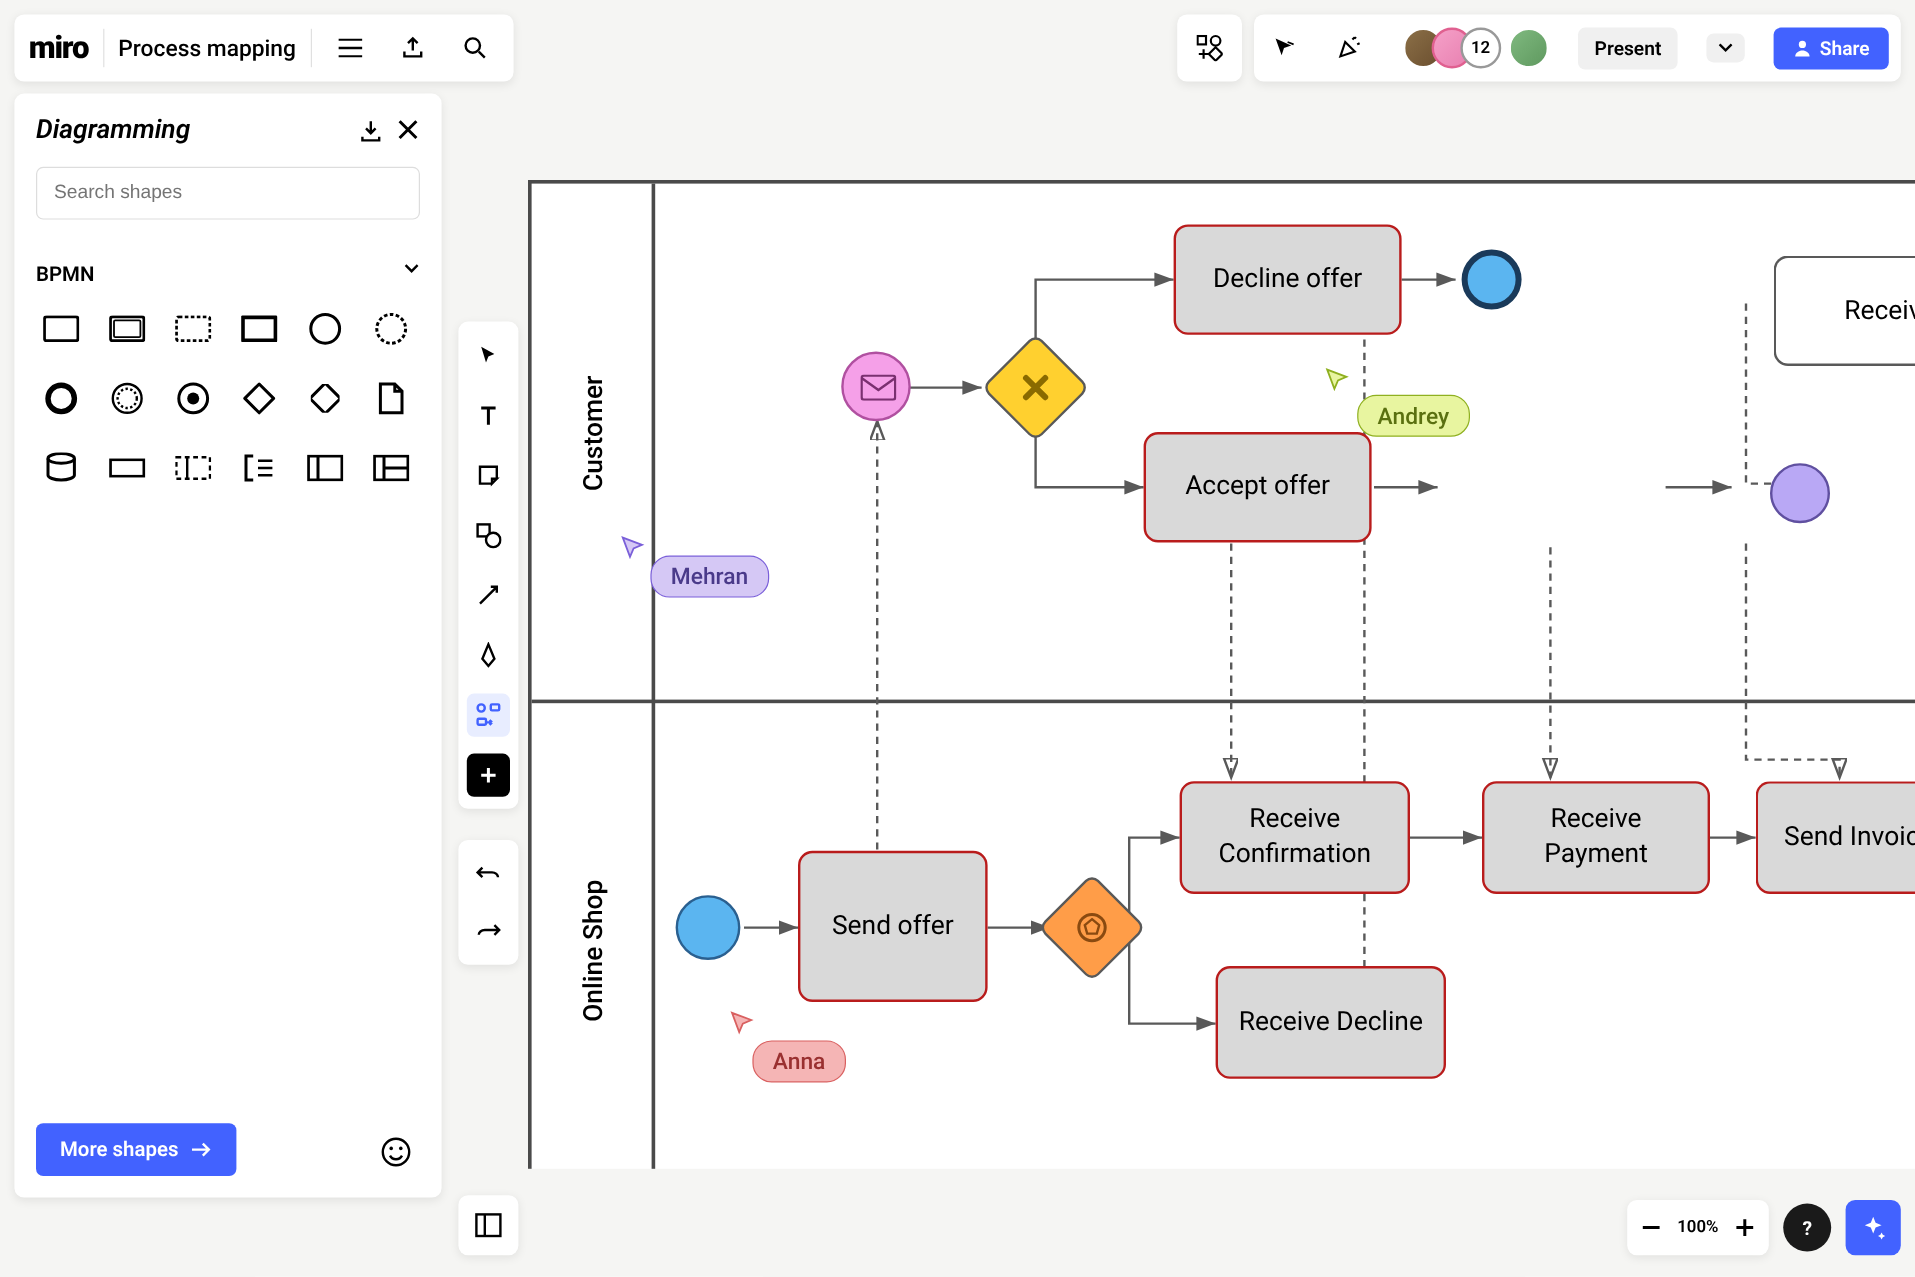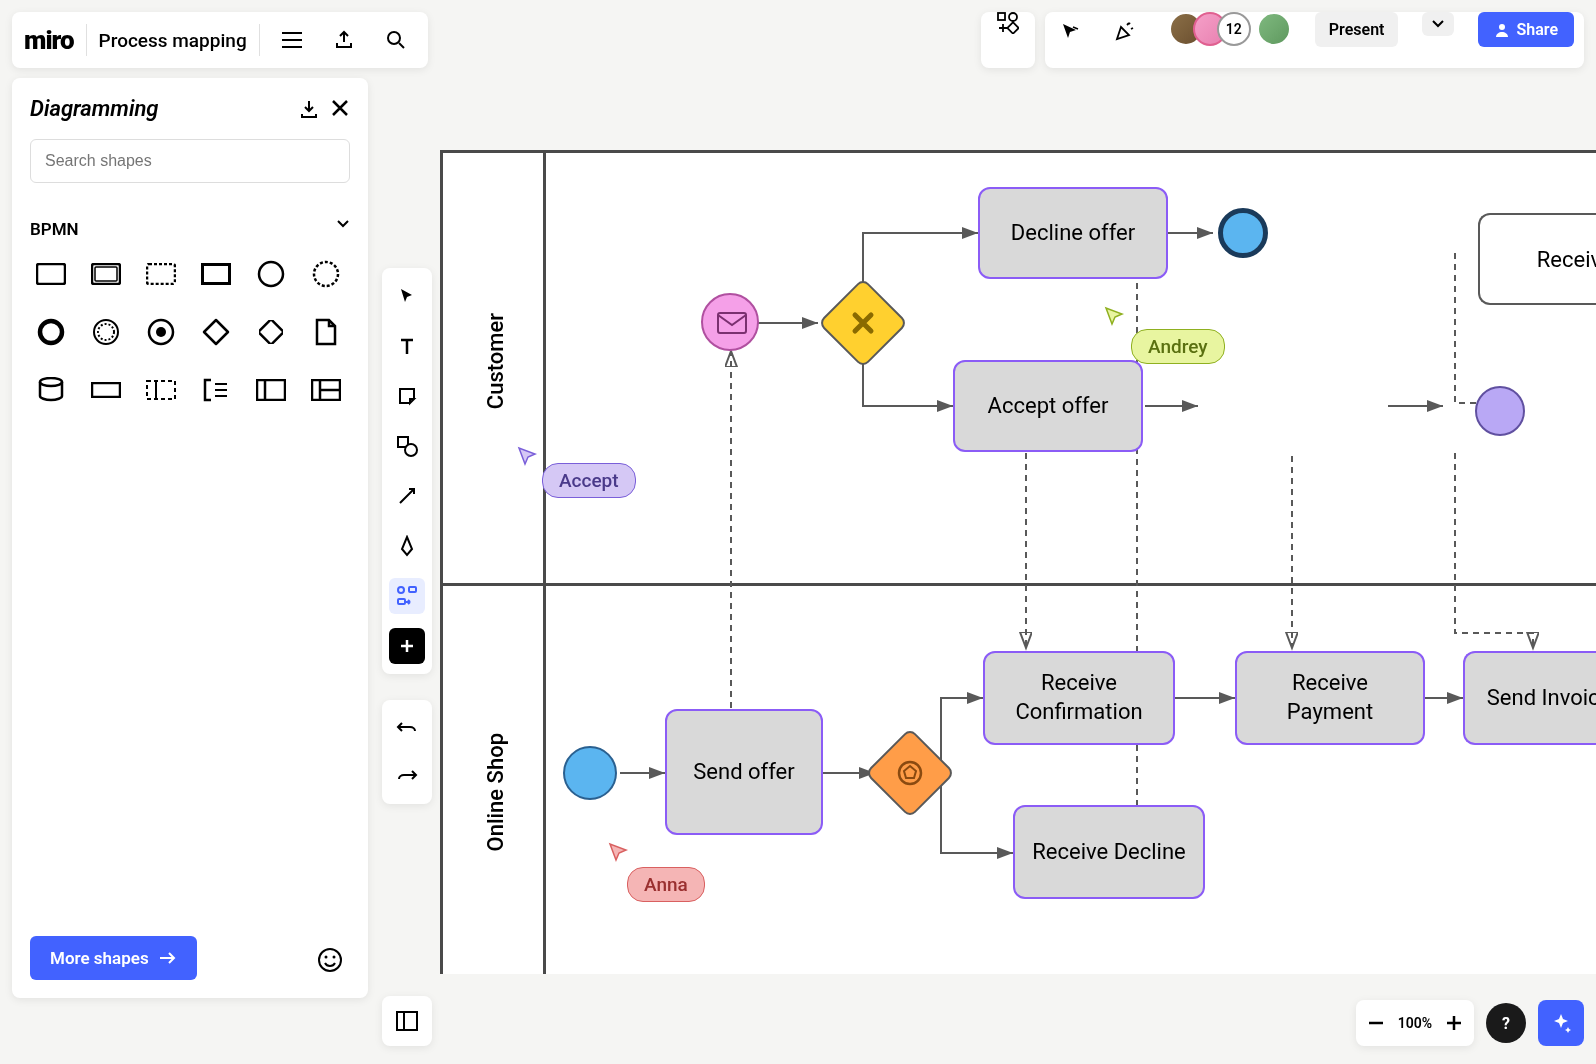--- a/index.html
+++ b/index.html
@@ -7,21 +7,21 @@
 
 
 .topbar-left { position: absolute; top: 12px; left: 12px; background: #fff; border-radius: 8px; height: 56px; display: flex; align-items: center; padding: 0 12px; box-shadow: 0 2px 8px rgba(0,0,0,0.08); gap: 12px; }
 .logo { font-weight: 900; font-size: 26px; letter-spacing: -1px; }
 .divider-v { width: 1px; height: 32px; background: #e0e0e0; }
 .board-name { font-size: 19px; font-weight: 500; }
 .icon-btn { width: 40px; height: 40px; display: flex; align-items: center; justify-content: center; border-radius: 6px; cursor: pointer; }
 
 
 .topbar-right { position: absolute; top: 12px; right: 12px; height: 56px; display: flex; align-items: center; gap: 10px; }
-.pill-box { background: #fff; border-radius: 8px; height: 56px; display: flex; align-items: flex-start; padding: 0 10px; box-shadow: 0 2px 8px rgba(0,0,0,0.08); gap: 24px; }
+.pill-box { background: #fff; border-radius: 8px; height: 56px; display: flex; align-items: center; padding: 0 10px; box-shadow: 0 2px 8px rgba(0,0,0,0.08); gap: 24px; }
 .avatar { width: 34px; height: 34px; border-radius: 50%; border: 2px solid #fff; margin-left: -10px; }
 .avatar:first-child { margin-left: 0; }
 .avatar-count { width: 34px; height: 34px; border-radius: 50%; border: 2px solid #999; display: flex; align-items: center; justify-content: center; font-size: 14px; font-weight: 600; margin-left: -10px; background: #fff; }
 .present-btn { background: #f0f0f0; border-radius: 6px; padding: 8px 14px; font-size: 16px; font-weight: 600; display: flex; align-items: center; gap: 6px; cursor: pointer; }
 .share-btn { background: #4262ff; color: #fff; border-radius: 6px; padding: 8px 16px; font-size: 16px; font-weight: 600; display: flex; align-items: center; gap: 6px; cursor: pointer; }
 
 
 .side-panel { position: absolute; top: 78px; left: 12px; width: 356px; height: 920px; background: #fff; border-radius: 8px; box-shadow: 0 2px 8px rgba(0,0,0,0.08); padding: 18px; }
 .panel-header { display: flex; align-items: center; justify-content: space-between; margin-bottom: 18px; font-style: italic; }
 .panel-title { font-size: 22px; font-weight: 600; }
@@ -47,21 +47,21 @@
 .zoom-val { font-size: 14px; font-weight: 600; }
 .help-btn { width: 40px; height: 40px; background: #1a1a1a; color: #fff; border-radius: 50%; display: flex; align-items: center; justify-content: center; font-weight: 700; cursor: pointer; }
 .ai-btn { width: 46px; height: 46px; background: #4262ff; border-radius: 8px; display: flex; align-items: center; justify-content: center; cursor: pointer; }
 
 
 .canvas { position: absolute; top: 150px; left: 440px; right: 0; bottom: 90px; background: #fff; border: 3px solid #4a4a4a; border-right: none; border-bottom: none; }
 .lane-label { position: absolute; writing-mode: vertical-rl; transform: rotate(180deg); font-size: 22px; font-weight: 500; }
 .lane-divider { position: absolute; left: 0; right: 0; height: 3px; background: #4a4a4a; }
 .lane-divider-v { position: absolute; top: 0; bottom: 0; width: 3px; background: #4a4a4a; }
 
-.node-box { position: absolute; background: #d9d9d9; border: 2px solid #8b5cf6; border-radius: 12px; display: flex; align-items: center; justify-content: center; text-align: center; font-size: 22px; line-height: 1.3; padding: 10px; }
+.node-box { position: absolute; background: #d9d9d9; border: 2px solid #b91c1c; border-radius: 12px; display: flex; align-items: center; justify-content: center; text-align: center; font-size: 22px; line-height: 1.3; padding: 10px; }
 .node-circle { position: absolute; border-radius: 50%; }
 .gateway { position: absolute; width: 64px; height: 64px; transform: rotate(45deg); border: 2px solid #595959; border-radius: 8px; display: flex; align-items: center; justify-content: center; }
 
 .cursor-label { position: absolute; border-radius: 16px; padding: 5px 16px; font-size: 19px; font-weight: 500; border: 1.5px solid; }
 
 svg { display: block; }
 </style>
 </head>
 <body>
 
@@ -426,21 +426,21 @@
       </svg>
   </div>
   <div class="node-box" style="left:540px;top:498px;width:192px;height:94px">Receive Confirmation</div>
   <div class="node-box" style="left:792px;top:498px;width:190px;height:94px">Receive Payment</div>
   <div class="node-box" style="left:1020px;top:498px;width:170px;height:94px;border-right:none;border-radius:12px 0 0 12px">Send Invoice</div>
   <div class="node-box" style="left:570px;top:652px;width:192px;height:94px">Receive Decline</div>
 
   <svg style="position:absolute;left:73px;top:292px" width="24" height="24" viewBox="0 0 24 24">
       <path d="M3 3l6 16 3-7 7-3z" fill="#d5c8f5" stroke="#7a5fd9" stroke-width="1.5"></path>
     </svg>
-  <div class="cursor-label" style="left:99px;top:310px;background:#d5c8f5;border-color:#7a5fd9;color:#4a3a8a">Accept</div>
+  <div class="cursor-label" style="left:99px;top:310px;background:#d5c8f5;border-color:#7a5fd9;color:#4a3a8a">Mehran</div>
 
   <svg style="position:absolute;left:660px;top:152px" width="24" height="24" viewBox="0 0 24 24">
       <path d="M3 3l6 16 3-7 7-3z" fill="#e8f5a0" stroke="#8fb020" stroke-width="1.5"></path>
     </svg>
   <div class="cursor-label" style="left:688px;top:176px;background:#e8f5a0;border-color:#8fb020;color:#5a7010">Andrey</div>
 
   <svg style="position:absolute;left:164px;top:688px" width="24" height="24" viewBox="0 0 24 24">
       <path d="M3 3l6 16 3-7 7-3z" fill="#f5b5b5" stroke="#d96060" stroke-width="1.5"></path>
     </svg>
   <div class="cursor-label" style="left:184px;top:714px;background:#f5b5b5;border-color:#d96060;color:#9a3030">Anna</div>

